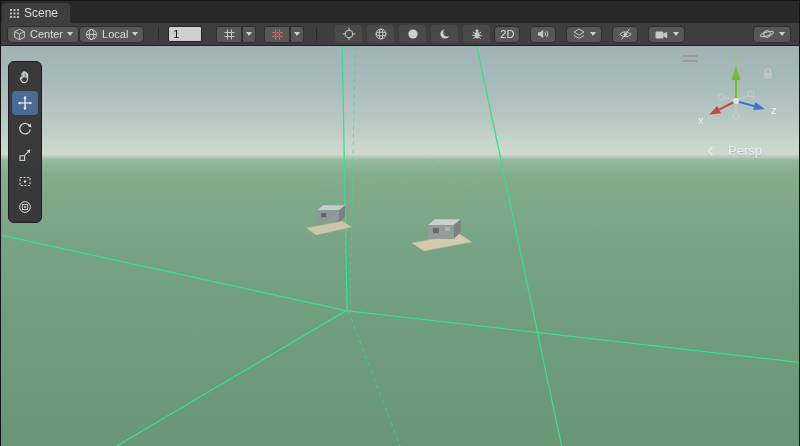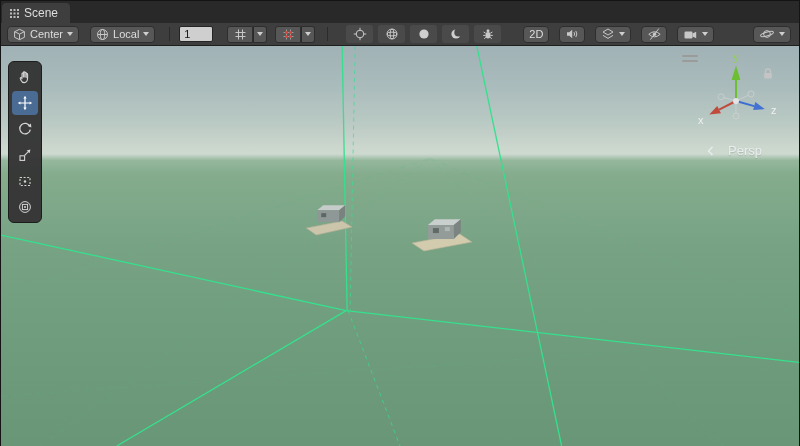--- a/index.html
+++ b/index.html
@@ -68,21 +68,21 @@
   <div class="toolbar">
 
     <div class="btn">
       <svg width="13" height="13" viewBox="0 0 13 13">
         <path d="M6.5 1.3 11.4 3.7 6.5 6.1 1.6 3.7Z M1.6 3.7v5.6L6.5 11.7V6.1 M11.4 3.7v5.6L6.5 11.7" fill="none" stroke="#c8c8c8" stroke-width="1"></path>
       </svg>
       <span>Center</span>
       <span class="dd"></span>
     </div>
 
-    <div class="btn" style="margin-left:11px">
+    <div class="btn" style="margin-left:0">
       <svg width="13" height="13" viewBox="0 0 13 13">
         <circle cx="6.5" cy="6.5" r="5" fill="none" stroke="#c8c8c8"></circle>
         <ellipse cx="6.5" cy="6.5" rx="2.2" ry="5" fill="none" stroke="#c8c8c8"></ellipse>
         <path d="M1.7 6.5h9.6" stroke="#c8c8c8"></path>
       </svg>
       <span>Local</span>
       <span class="dd"></span>
     </div>
 
     <div class="sep" style="margin-left:14px"></div>
@@ -142,21 +142,21 @@
       </svg>
     </div>
     <div class="tbicon" style="margin-left:5px">
       <svg width="14" height="14" viewBox="0 0 14 14">
         <ellipse cx="7" cy="8.2" rx="2.5" ry="3.3" fill="#c8c8c8"></ellipse>
         <circle cx="7" cy="3.8" r="1.5" fill="#c8c8c8"></circle>
         <path d="M4.7 6.2 2.6 5M4.6 8.4H2.2M4.9 10.3 3.2 11.7M9.3 6.2 11.4 5M9.4 8.4h2.4M9.1 10.3l1.7 1.4" stroke="#c8c8c8" fill="none"></path>
       </svg>
     </div>
 
-    <div class="btn iconbtn" style="margin-left:22px">
+    <div class="btn iconbtn" style="margin-left:4px">
       <span>2D</span>
     </div>
 
     <div class="btn iconbtn" style="margin-left:10px">
       <svg width="14" height="14" viewBox="0 0 14 14">
         <polygon points="2,5.3 4.3,5.3 7.2,2.8 7.2,11.2 4.3,8.7 2,8.7" fill="#c8c8c8"></polygon>
         <path d="M9 5.2a3.1 3.1 0 0 1 0 3.6M10.8 3.9a5.5 5.5 0 0 1 0 6.2" fill="none" stroke="#c8c8c8"></path>
       </svg>
     </div>
 

